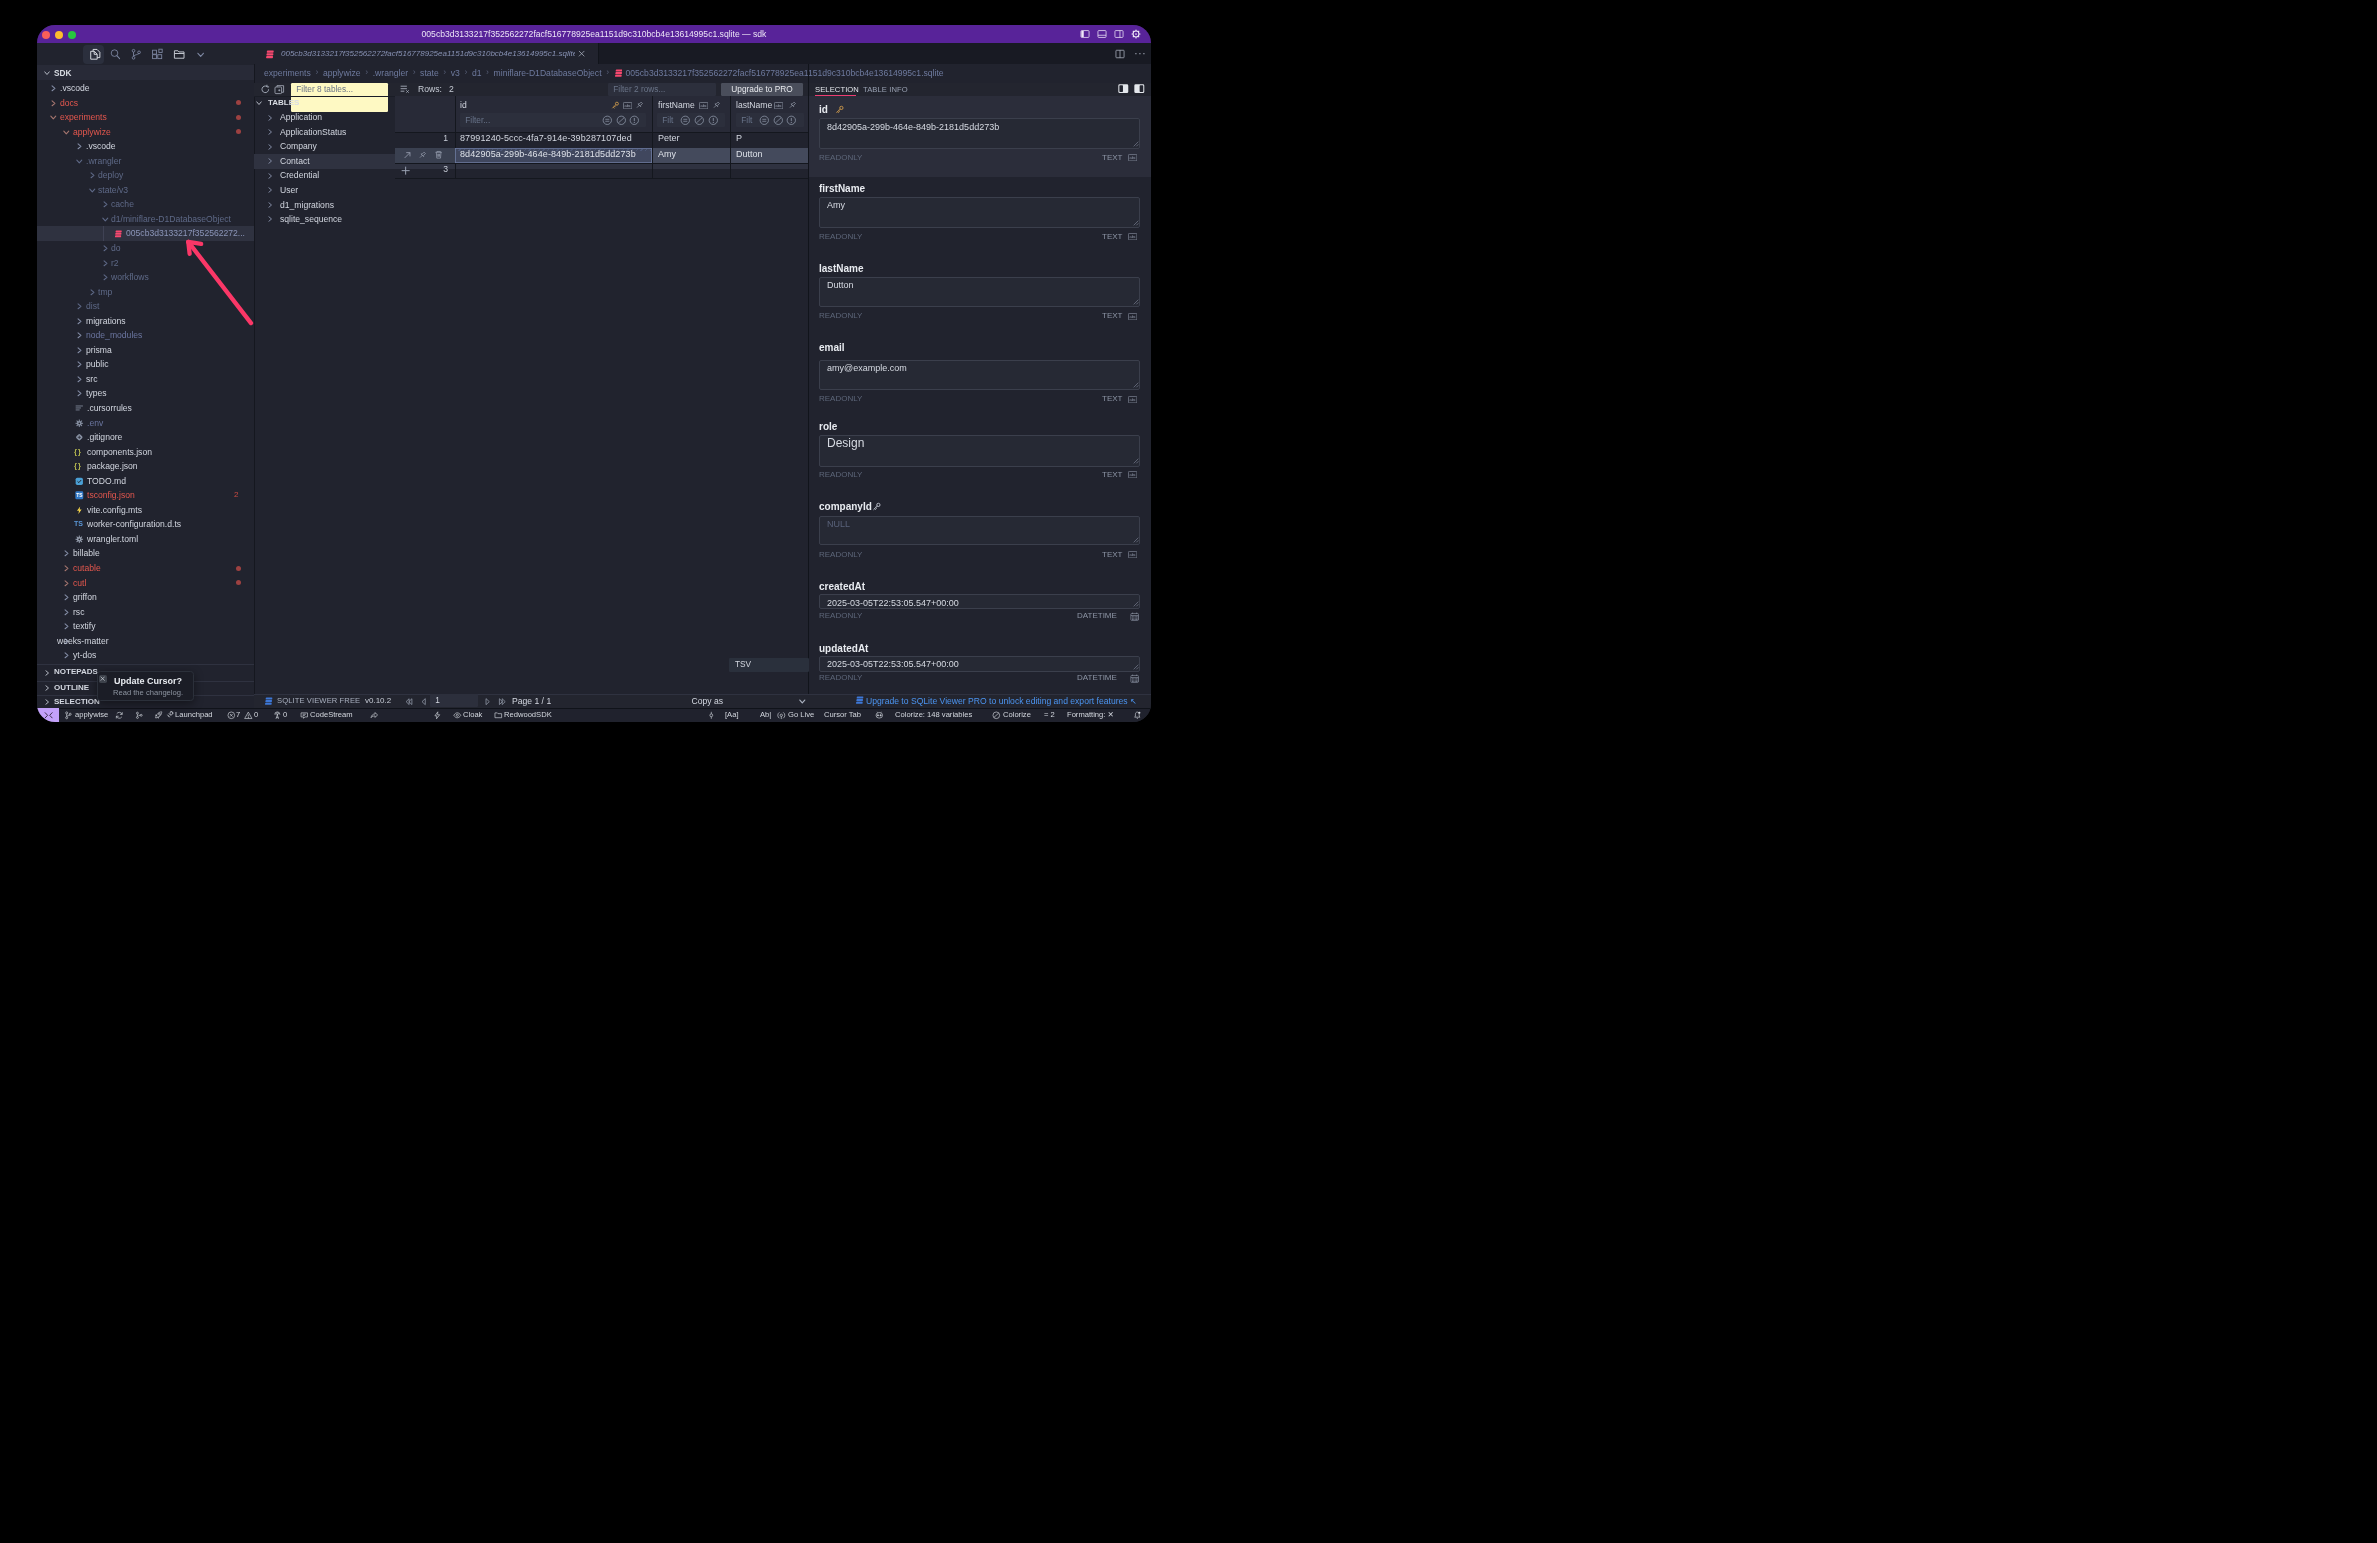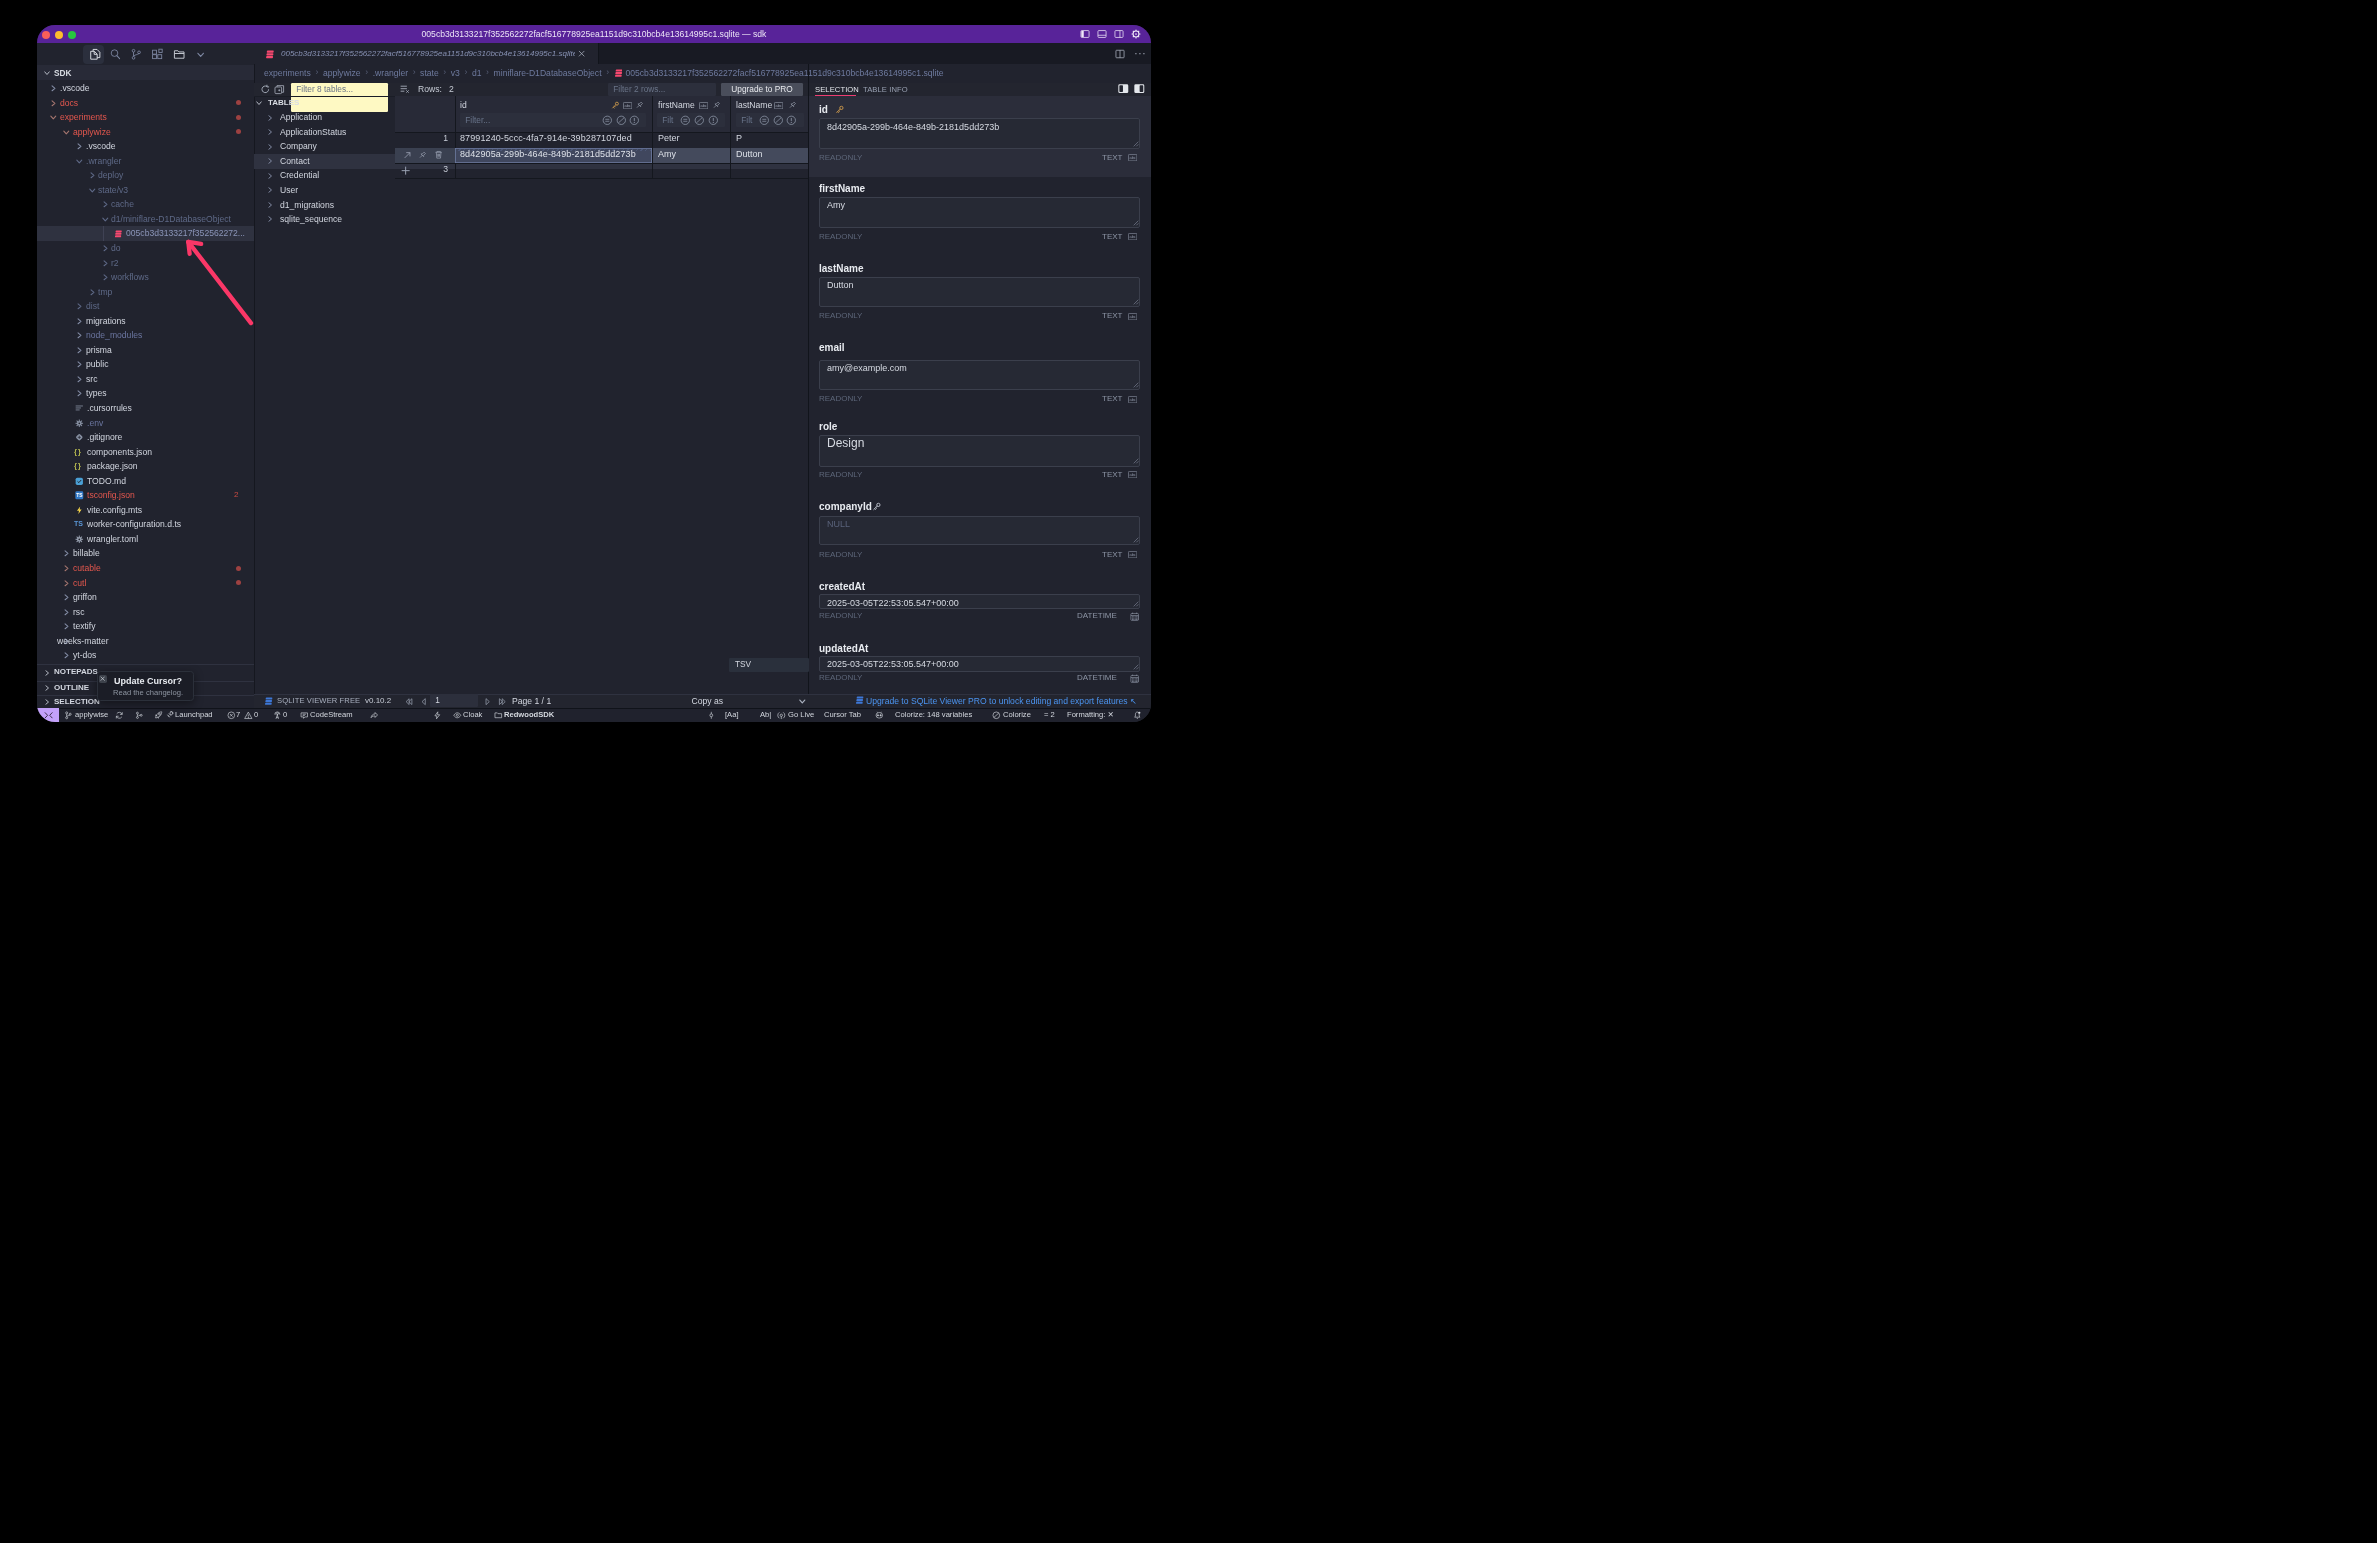--- a/index.html
+++ b/index.html
@@ -803,21 +803,21 @@
         <path d="M1.5 8 C3.5 4.8 5.6 3.4 8 3.4 C10.4 3.4 12.5 4.8 14.5 8 C12.5 11.2 10.4 12.6 8 12.6 C5.6 12.6 3.5 11.2 1.5 8 Z"></path>
         <circle cx="8" cy="8" r="2"></circle>
       </g>
     </svg>
 <div class="abs" style="left:426px;top:683px;height:14px;line-height:14.2px;font-size:7.6px;font-weight:normal;color:#d4d8df;white-space:nowrap">Cloak</div>
 <svg class="abs" style="left:457px;top:686px" width="8.6" height="8.6" viewBox="0 0 16 16">
       <g fill="none" stroke="#d4d8df" stroke-width="1.2">
         <path d="M1.8 3.5 H6.2 L7.6 5 H14.2 V12.5 H1.8 Z" stroke-linejoin="round"></path>
       </g>
     </svg>
-<div class="abs" style="left:467px;top:683px;height:14px;line-height:14.2px;font-size:7.6px;font-weight:bold;color:#d4d8df;white-space:nowrap">RedwoodSDK</div>
+<div class="abs" style="left:467px;top:683px;height:14px;line-height:14.2px;font-size:7.6px;font-weight:normal;color:#d4d8df;white-space:nowrap">RedwoodSDK</div>
 <svg class="abs" style="left:670px;top:686px" width="8.6" height="8.6" viewBox="0 0 16 16">
       <g fill="none" stroke="#d4d8df" stroke-width="1.2">
         <circle cx="8" cy="8" r="2.6"></circle>
         <path d="M8 1.5 V5.4 M8 10.6 V14.5"></path>
       </g>
     </svg>
 <div class="abs" style="left:688px;top:683px;height:14px;line-height:14.2px;font-size:7.6px;font-weight:normal;color:#d4d8df;white-space:nowrap">[Aa]</div>
 <div class="abs" style="left:723px;top:683px;height:14px;line-height:14.2px;font-size:7.6px;font-weight:normal;color:#d4d8df;white-space:nowrap">Ab|</div>
 <svg class="abs" style="left:740px;top:686px" width="8.6" height="8.6" viewBox="0 0 16 16">
       <g fill="none" stroke="#d4d8df" stroke-width="1.2">

